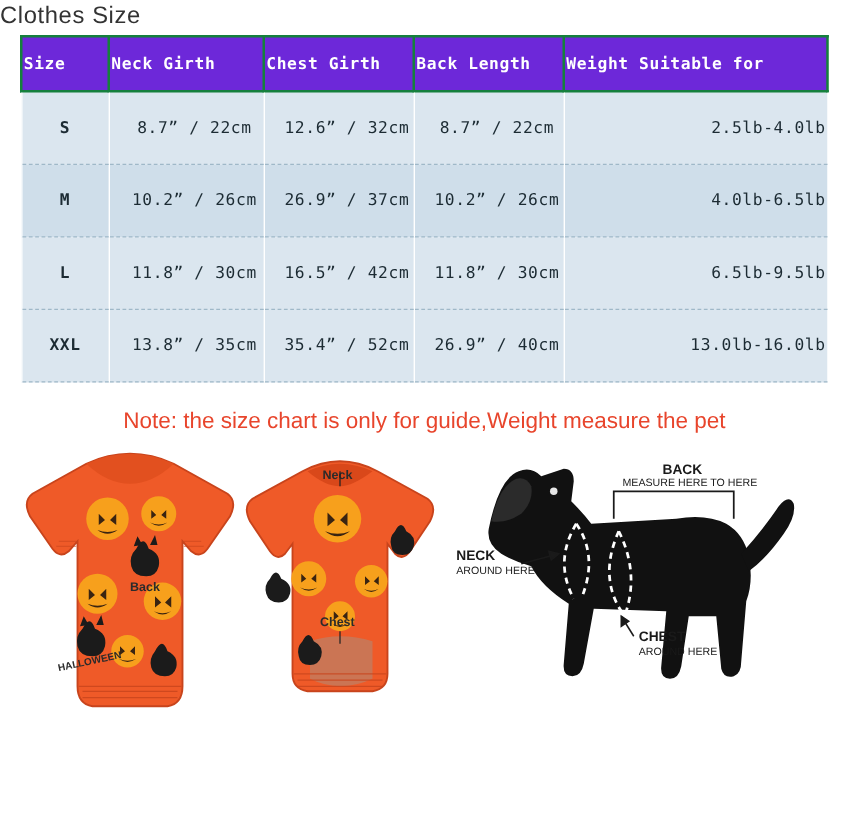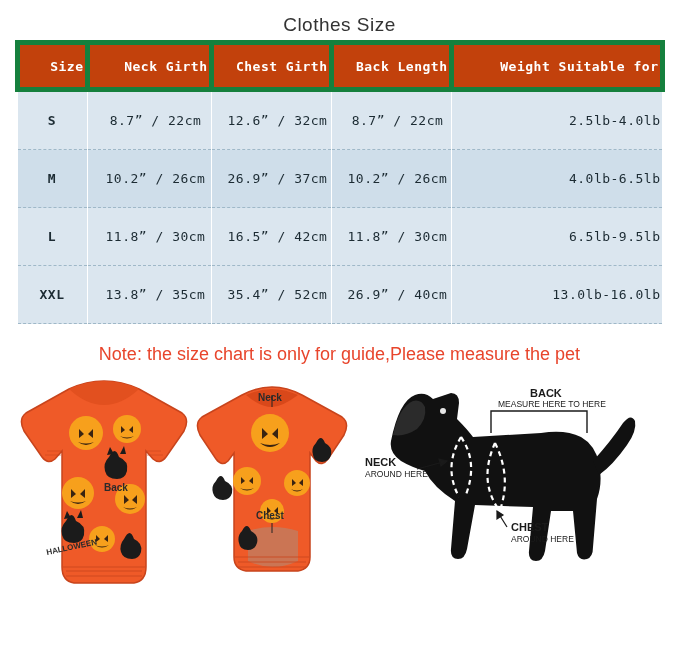--- a/index.html
+++ b/index.html
@@ -14,42 +14,41 @@
     color: #222;
     position: relative;
     overflow: hidden;
   }
   .page {
     width: 679px;
     height: 672px;
     position: relative;
   }
   .title {
-    text-align: center;
     font-size: 19px;
     color: #333;
-    padding-top: 14px;
+    padding-top: 2px;
     padding-bottom: 4px;
     letter-spacing: 0.5px;
   }
   table.size-table {
     border-collapse: collapse;
     width: 645px;
     margin: 0 auto;
     table-layout: fixed;
     font-family: "DejaVu Sans Mono", monospace;
   }
   table.size-table th {
-    background: #c2410c;
+    background: #6d28d9;
     color: #ffffff;
     font-weight: bold;
     font-size: 13px;
     height: 40px;
-    border: 5px solid #15803d;
-    text-align: right;
+    border: 2px solid #15803d;
+    text-align: left;
     letter-spacing: 0.5px;
   }
   table.size-table td {
     height: 55px;
     font-size: 13px;
     border-top: 1px dashed #9fb8c8;
     border-bottom: 1px dashed #9fb8c8;
     border-left: 1px solid #ffffff;
     border-right: 1px solid #ffffff;
     color: #1c2b33;
@@ -160,21 +159,21 @@
         <td class="c-size">XXL</td>
         <td class="c-val">13.8” / 35cm</td>
         <td class="c-val">35.4” / 52cm</td>
         <td class="c-val">26.9” / 40cm</td>
         <td class="c-weight">13.0lb-16.0lb</td>
       </tr>
     </tbody>
   </table>
 
   <div class="note">
-    <div>Note: the size chart is only for guide,Please measure the pet</div>
+    <div>Note: the size chart is only for guide,Weight measure the pet</div>
   </div>
 
   <div class="figures">
 
     <svg class="fig" style="left:14px; top:0px;" width="180" height="240" viewBox="0 0 180 240">
       <g>
         <path d="M55 18 Q90 2 125 18 L168 42 Q176 48 170 60 L152 86 Q146 94 139 88 L132 80 L132 196 Q132 210 120 212 L60 212 Q48 210 48 196 L48 80 L41 88 Q34 94 28 86 L10 60 Q4 48 12 42 Z" fill="#ef5a28" stroke="#c8441c" stroke-width="1.5"></path>
         <path d="M55 18 Q90 2 125 18 Q108 34 90 34 Q72 34 55 18 Z" fill="#e2501f"></path>
         <g stroke="#c8441c" stroke-width="1" opacity="0.8">
           <path d="M49 196 L131 196"></path>

